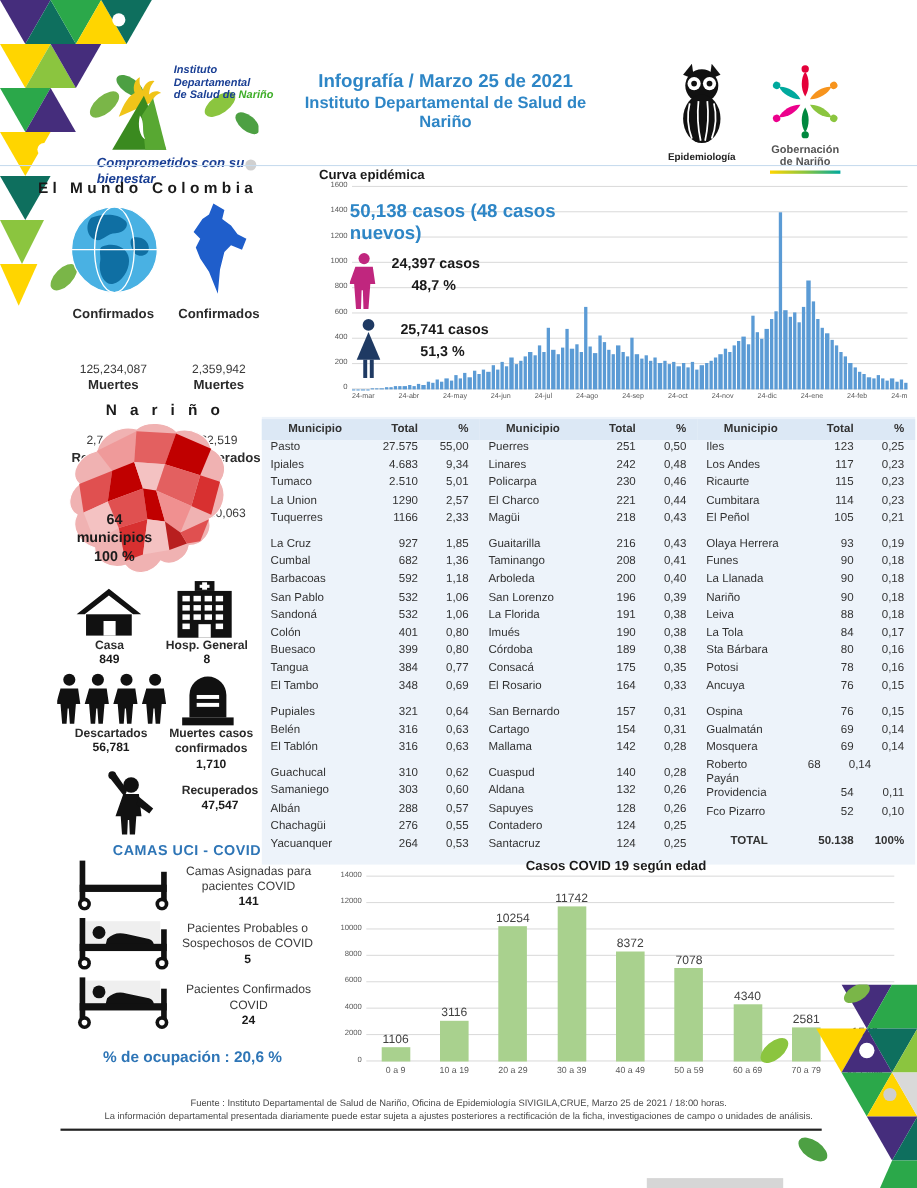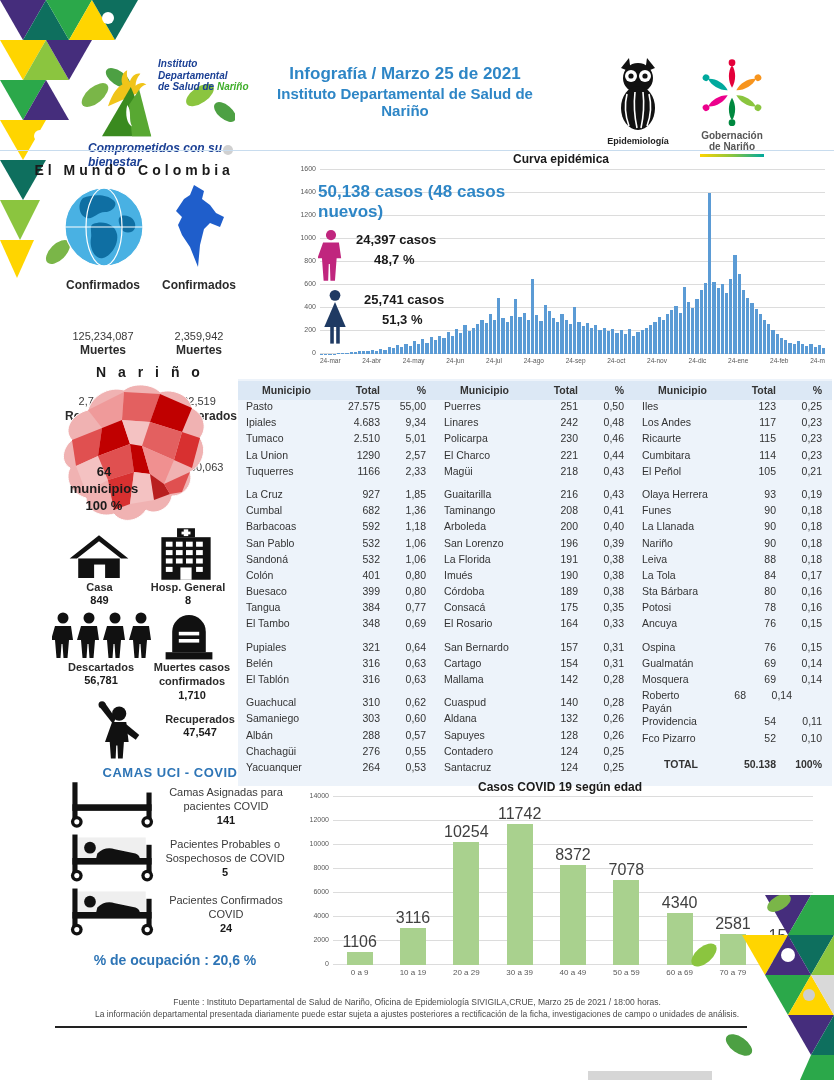--- a/index.html
+++ b/index.html
@@ -23,21 +23,21 @@
   .stat-value{font-size:11px;color:#3a3a3a;line-height:1.3;margin-top:36px;}
   .nar-big{font-size:13px;font-weight:bold;color:#1a1a1a;line-height:1.3;}
   .icon-label{font-size:11px;font-weight:bold;color:#2b2b2b;line-height:1.3;}
   .icon-value{font-size:11px;font-weight:bold;color:#1a1a1a;}
   .uci-title{font-size:13px;font-weight:bold;color:#2e75b6;letter-spacing:.5px;}
   .bed-label{font-size:11px;color:#3a3a3a;line-height:1.25;}
   .bed-value{font-size:11px;font-weight:bold;color:#1a1a1a;}
   .ocup{font-size:14px;font-weight:bold;color:#2e75b6;}
   
   .epi-chart{left:290px;top:152px;width:542px;height:224px;}
-  .epi-title{position:absolute;top:0;left:0;width:100%;text-align:center;
+  .epi-title{position:absolute;top:0;left:0;width:100%;
              font-size:12px;font-weight:bold;color:#1a1a1a;}
   .epi-grid{position:absolute;left:30px;top:18px;width:505px;height:184px;}
   .grid-line{position:absolute;left:0;width:100%;height:1px;background:#dcdcdc;}
   .grid-label{position:absolute;left:-30px;top:-4px;width:26px;text-align:right;
               font-size:7px;color:#595959;}
   .epi-bars{position:absolute;left:30px;top:18px;width:505px;height:184px;
             display:flex;align-items:flex-end;gap:1px;}
   .epi-bar{flex:1;background:#5b9bd5;min-width:1px;}
   .epi-xlabels{position:absolute;left:30px;top:205px;width:505px;display:flex;
                justify-content:space-between;font-size:6.5px;color:#595959;}
@@ -63,21 +63,21 @@
   
   .age-chart{left:295px;top:780px;width:530px;height:218px;}
   .age-title{position:absolute;top:0;left:0;width:100%;text-align:center;
              font-size:12px;font-weight:bold;color:#1a1a1a;}
   .age-grid{position:absolute;left:38px;top:20px;width:480px;height:182px;}
   .age-grid .grid-line{bottom:auto;}
   .age-cols{position:absolute;left:38px;top:20px;width:480px;height:182px;
             display:flex;justify-content:space-around;align-items:flex-end;}
   .age-col{display:flex;flex-direction:column;align-items:center;justify-content:flex-end;
            height:182px;width:48px;}
-  .age-val{font-size:16px;color:#404040;margin-bottom:1px;}
+  .age-val{font-size:11px;color:#404040;margin-bottom:1px;}
   .age-bar{width:26px;background:#a9d18e;}
   .age-xlab{height:14px;font-size:8px;color:#595959;margin-top:3px;white-space:nowrap;}
   
   .foot-text{font-size:8.5px;color:#4a4a4a;line-height:1.35;}
   .foot-rule{left:55px;top:1026px;width:692px;height:2px;background:#222;}
   .bottom-gray-bar{left:588px;top:1071px;width:124px;height:9px;background:#d6d6d6;}
 </style>
 </head>
 <body>
 

